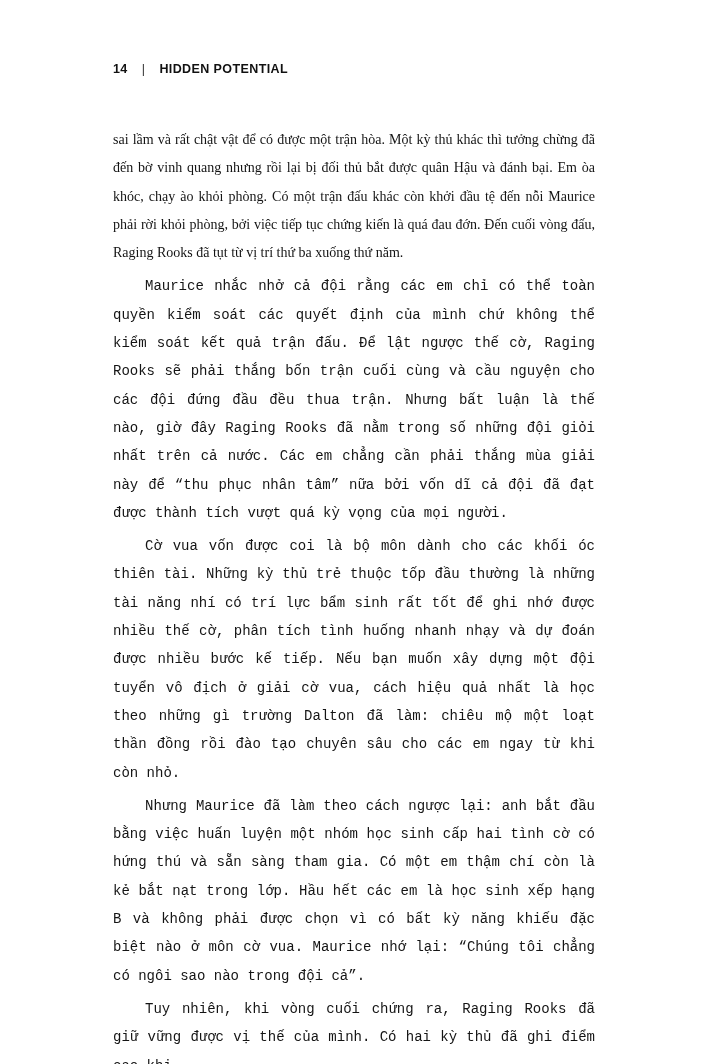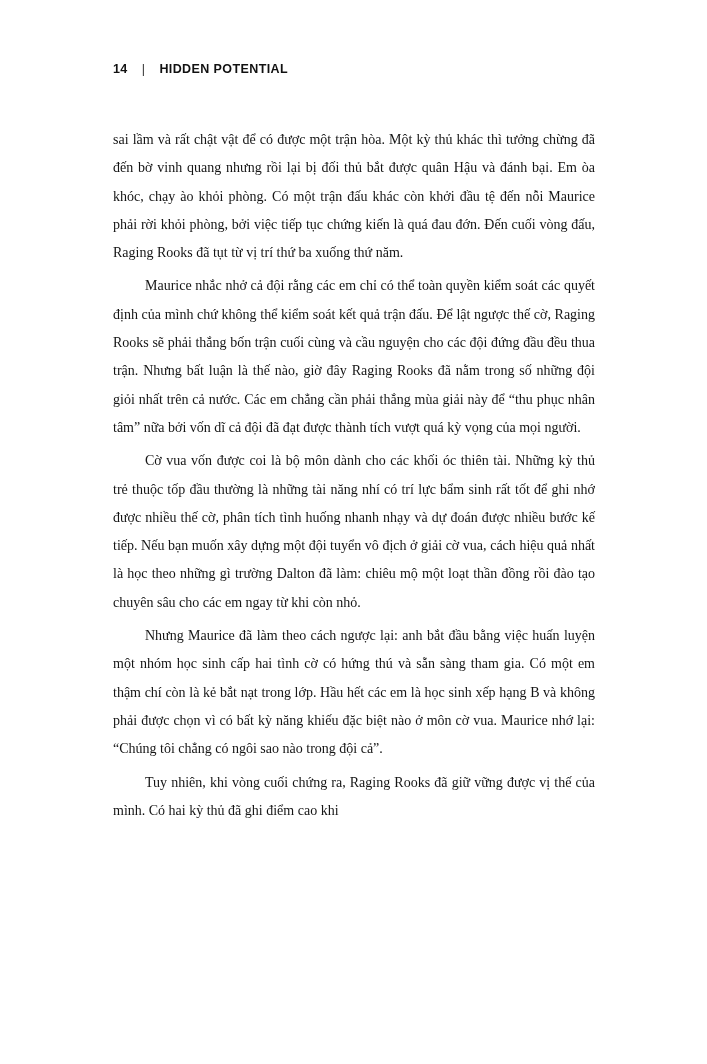--- a/index.html
+++ b/index.html
@@ -44,20 +44,21 @@
     line-height: 28.3px;
     text-align: justify;
     text-justify: inter-word;
     color: #141414;
   }
   .body-text p {
     margin: 0 0 5px 0;
   }
   .body-text p.indent {
     text-indent: 32px;
+    font-family: Liberation Mono, monospace;
   }
 </style>
 </head>
 <body>
 
 <div class="page">
 
   <header class="running-header">
     <span class="page-number">14</span>
     <span class="sep">|</span>

